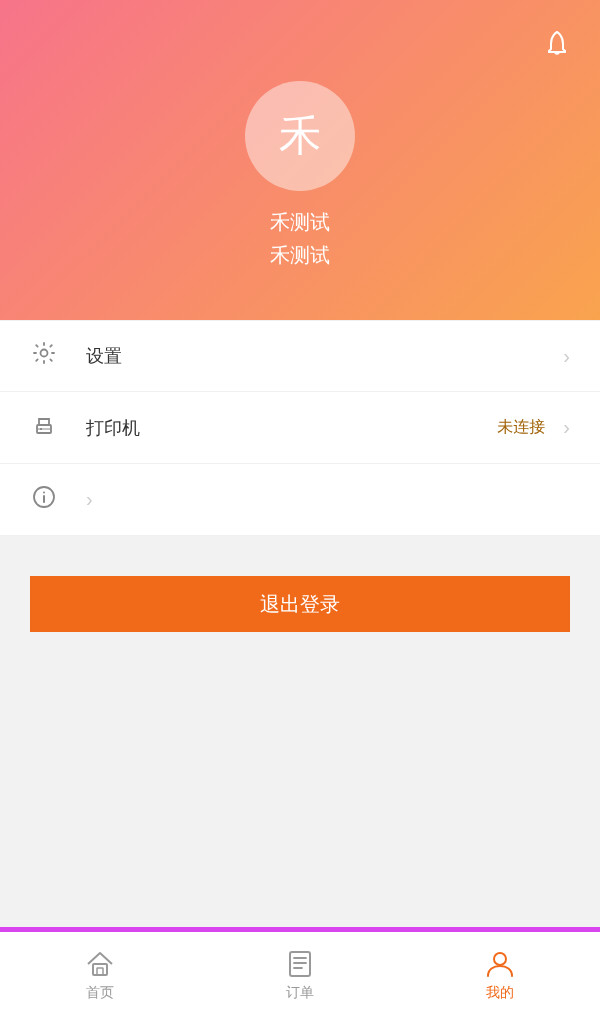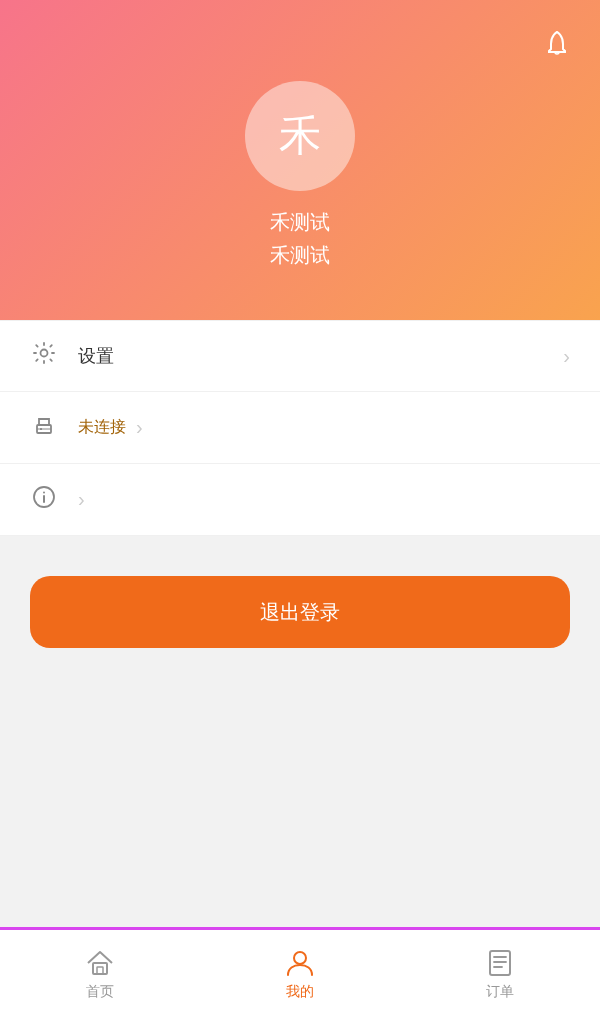--- a/index.html
+++ b/index.html
@@ -71,20 +71,21 @@
 
     .menu-item {
       display: flex;
       align-items: center;
       padding: 0 30px;
       height: 72px;
       background: white;
       border-bottom: 1px solid #f0f0f0;
       cursor: pointer;
       position: relative;
+      gap: 8px;
     }
 
     .menu-item:first-child {
       border-top: 1px solid #f0f0f0;
     }
 
     .menu-icon {
       font-size: 22px;
       color: #888;
       margin-right: 20px;
@@ -110,41 +111,41 @@
     }
 
     
     .logout-section {
       padding: 40px 30px;
       background: #f2f2f2;
     }
 
     .logout-btn {
       width: 100%;
-      height: 72px;
+      height: 56px;
       background: #f06a1a;
       border: none;
-      border-radius: 20px;
+      border-radius: 0;
       color: white;
       font-size: 20px;
       cursor: pointer;
       display: flex;
       align-items: center;
       justify-content: center;
     }
 
     
     .tab-bar {
       position: absolute;
       bottom: 0;
       left: 0;
       width: 100%;
       height: 100px;
       background: white;
-      border-top: 3px solid #d946ef;
+      border-top: 5px solid #d946ef;
       display: flex;
       align-items: center;
       justify-content: space-around;
     }
 
     .tab-item {
       display: flex;
       flex-direction: column;
       align-items: center;
       justify-content: center;
@@ -207,20 +208,21 @@
 
   <div class="menu-item">
     <span class="menu-icon">
       <svg width="24" height="24" viewBox="0 0 24 24" fill="none">
         <rect x="5" y="12" width="14" height="8" rx="1" stroke="#888" stroke-width="1.8"></rect>
         <path d="M7 12V6h10v6" stroke="#888" stroke-width="1.8"></path>
         <path d="M5 16h14" stroke="#888" stroke-width="1"></path>
         <rect x="8" y="15" width="2" height="2" rx="0.5" fill="#888"></rect>
       </svg>
     </span>
+    <span class="menu-label">打印机</span>
     <span class="menu-status">未连接</span>
     <span class="menu-arrow">›</span>
   </div>
 
   <div class="menu-item">
     <span class="menu-icon">
       <svg width="24" height="24" viewBox="0 0 24 24" fill="none">
         <circle cx="12" cy="12" r="10" stroke="#888" stroke-width="1.8"></circle>
         <path d="M12 11v6" stroke="#888" stroke-width="2" stroke-linecap="round"></path>
         <circle cx="12" cy="7.5" r="1" fill="#888"></circle>
@@ -239,29 +241,29 @@
 
   <div class="tab-item">
     <svg class="home-svg" viewBox="0 0 32 32" fill="none">
       <path d="M4 16L16 5l12 11" stroke="#999" stroke-width="2" stroke-linejoin="round"></path>
       <rect x="9" y="16" width="14" height="11" rx="1" stroke="#999" stroke-width="2"></rect>
       <rect x="13" y="20" width="6" height="7" rx="0.5" stroke="#999" stroke-width="1.5"></rect>
     </svg>
     <span class="tab-label">首页</span>
   </div>
 
+  <div class="tab-item">
+    <svg class="order-svg" viewBox="0 0 32 32" fill="none">
+      <rect x="6" y="4" width="20" height="24" rx="2" stroke="#999" stroke-width="2"></rect>
+      <path d="M10 10h12M10 15h12M10 20h8" stroke="#999" stroke-width="1.8" stroke-linecap="round"></path>
+    </svg>
+    <span class="tab-label">订单</span>
+  </div>
+
   <div class="tab-item active">
     <svg class="user-svg" viewBox="0 0 32 32" fill="none">
       <circle cx="16" cy="11" r="6" stroke="#f06a1a" stroke-width="2"></circle>
       <path d="M4 28c0-6.627 5.373-10 12-10s12 3.373 12 10" stroke="#f06a1a" stroke-width="2" stroke-linecap="round"></path>
     </svg>
     <span class="tab-label">我的</span>
   </div>
 
-  <div class="tab-item">
-    <svg class="order-svg" viewBox="0 0 32 32" fill="none">
-      <rect x="6" y="4" width="20" height="24" rx="2" stroke="#999" stroke-width="2"></rect>
-      <path d="M10 10h12M10 15h12M10 20h8" stroke="#999" stroke-width="1.8" stroke-linecap="round"></path>
-    </svg>
-    <span class="tab-label">订单</span>
-  </div>
-
 </div>
 
 </body></html>

